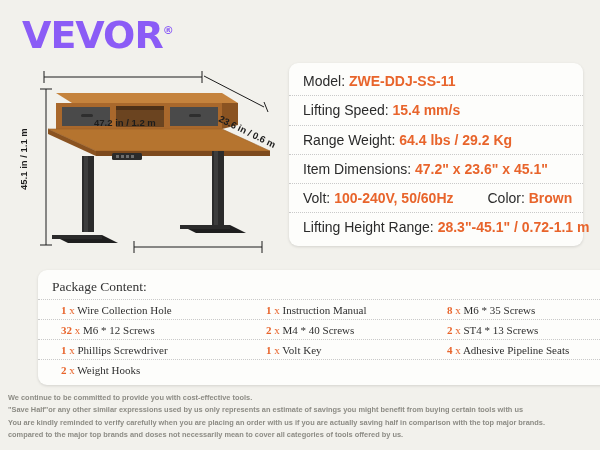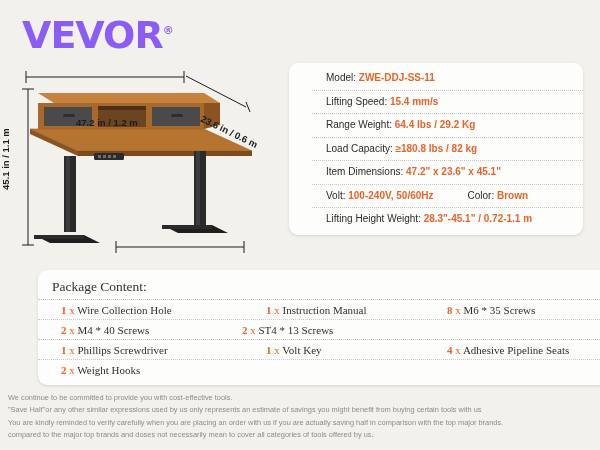--- a/index.html
+++ b/index.html
@@ -30,21 +30,21 @@
   }
   #logo .reg {
     font-size: 11px;
     vertical-align: super;
     font-weight: bold;
   }
 
   
   #illustration {
     position: absolute;
-    left: 8px;
+    left: 26px;
     top: 55px;
     width: 270px;
     height: 210px;
   }
   #illustration svg { display: block; }
 
   .dimlabel {
     position: absolute;
     font-size: 9.5px;
     font-weight: bold;
@@ -73,26 +73,25 @@
   #package-card {
     left: 38px;
     top: 270px;
     width: 588px;
     padding: 4px 16px 6px 0;
     font-family: Liberation Serif, serif;
   }
 
   .spec-row {
     padding: 4px 12px 4px 14px;
-    font-size: 10px;
+    font-size: 14px;
     color: #2b2b2b;
     white-space: nowrap;
     border-top: 1px dotted #c9c9c9;
     line-height: 1.45;
-    margin-left: 23px;
   }
   .spec-row:first-child { border-top: none; }
   .spec-row .val { color: #e8642b; font-weight: bold; }
   .spec-row .lbl { font-weight: normal; }
   .volt-row { display: flex; }
   .volt-row .color-part { margin-left: 34px; }
 
   #package-title {
     padding: 5px 14px 4px 14px;
     font-size: 13.5px;
@@ -125,20 +124,21 @@
     top: 392px;
     width: 586px;
   }
   #footer p {
     margin: 0 0 1px 0;
     font-size: 7.4px;
     line-height: 1.55;
     color: #8d8c85;
     white-space: nowrap;
     font-family: "Liberation Sans", sans-serif;
+    font-weight: bold;
   }
 </style>
 </head>
 <body>
 
 <div id="logo">
   <span>VEVOR</span><span class="reg">®</span>
 </div>
 
 <div id="illustration">
@@ -221,39 +221,35 @@
   </div>
   <div class="spec-row">
     <span class="lbl">Lifting Speed:</span>
     <span class="val">15.4 mm/s</span>
   </div>
   <div class="spec-row">
     <span class="lbl">Range Weight:</span>
     <span class="val">64.4 lbs / 29.2 Kg</span>
   </div>
   <div class="spec-row">
-    <span class="lbl">Load Capacity:</span>
-    <span class="val">≥180.8 lbs / 82 kg</span>
-  </div>
-  <div class="spec-row">
     <span class="lbl">Item Dimensions:</span>
     <span class="val">47.2" x 23.6" x 45.1"</span>
   </div>
   <div class="spec-row volt-row">
     <div>
       <span class="lbl">Volt:</span>
       <span class="val">100-240V,  50/60Hz</span>
     </div>
     <div class="color-part">
       <span class="lbl">Color:</span>
       <span class="val">Brown</span>
     </div>
   </div>
   <div class="spec-row">
-    <span class="lbl">Lifting Height Weight:</span>
+    <span class="lbl">Lifting Height Range:</span>
     <span class="val">28.3"-45.1" / 0.72-1.1 m</span>
   </div>
 </div>
 
 <div class="card" id="package-card">
   <div id="package-title">Package Content:</div>
 
   <div class="pkg-row">
     <div class="pkg-cell c1">
       <span class="qty">1</span>
@@ -266,20 +262,25 @@
       <span>Instruction Manual</span>
     </div>
     <div class="pkg-cell c3">
       <span class="qty">8</span>
       <span class="x">x</span>
       <span>M6 * 35 Screws</span>
     </div>
   </div>
 
   <div class="pkg-row">
+    <div class="pkg-cell c1">
+      <span class="qty">32</span>
+      <span class="x">x</span>
+      <span>M6 * 12 Screws</span>
+    </div>
     <div class="pkg-cell c2">
       <span class="qty">2</span>
       <span class="x">x</span>
       <span>M4 * 40 Screws</span>
     </div>
     <div class="pkg-cell c3">
       <span class="qty">2</span>
       <span class="x">x</span>
       <span>ST4 * 13 Screws</span>
     </div>

